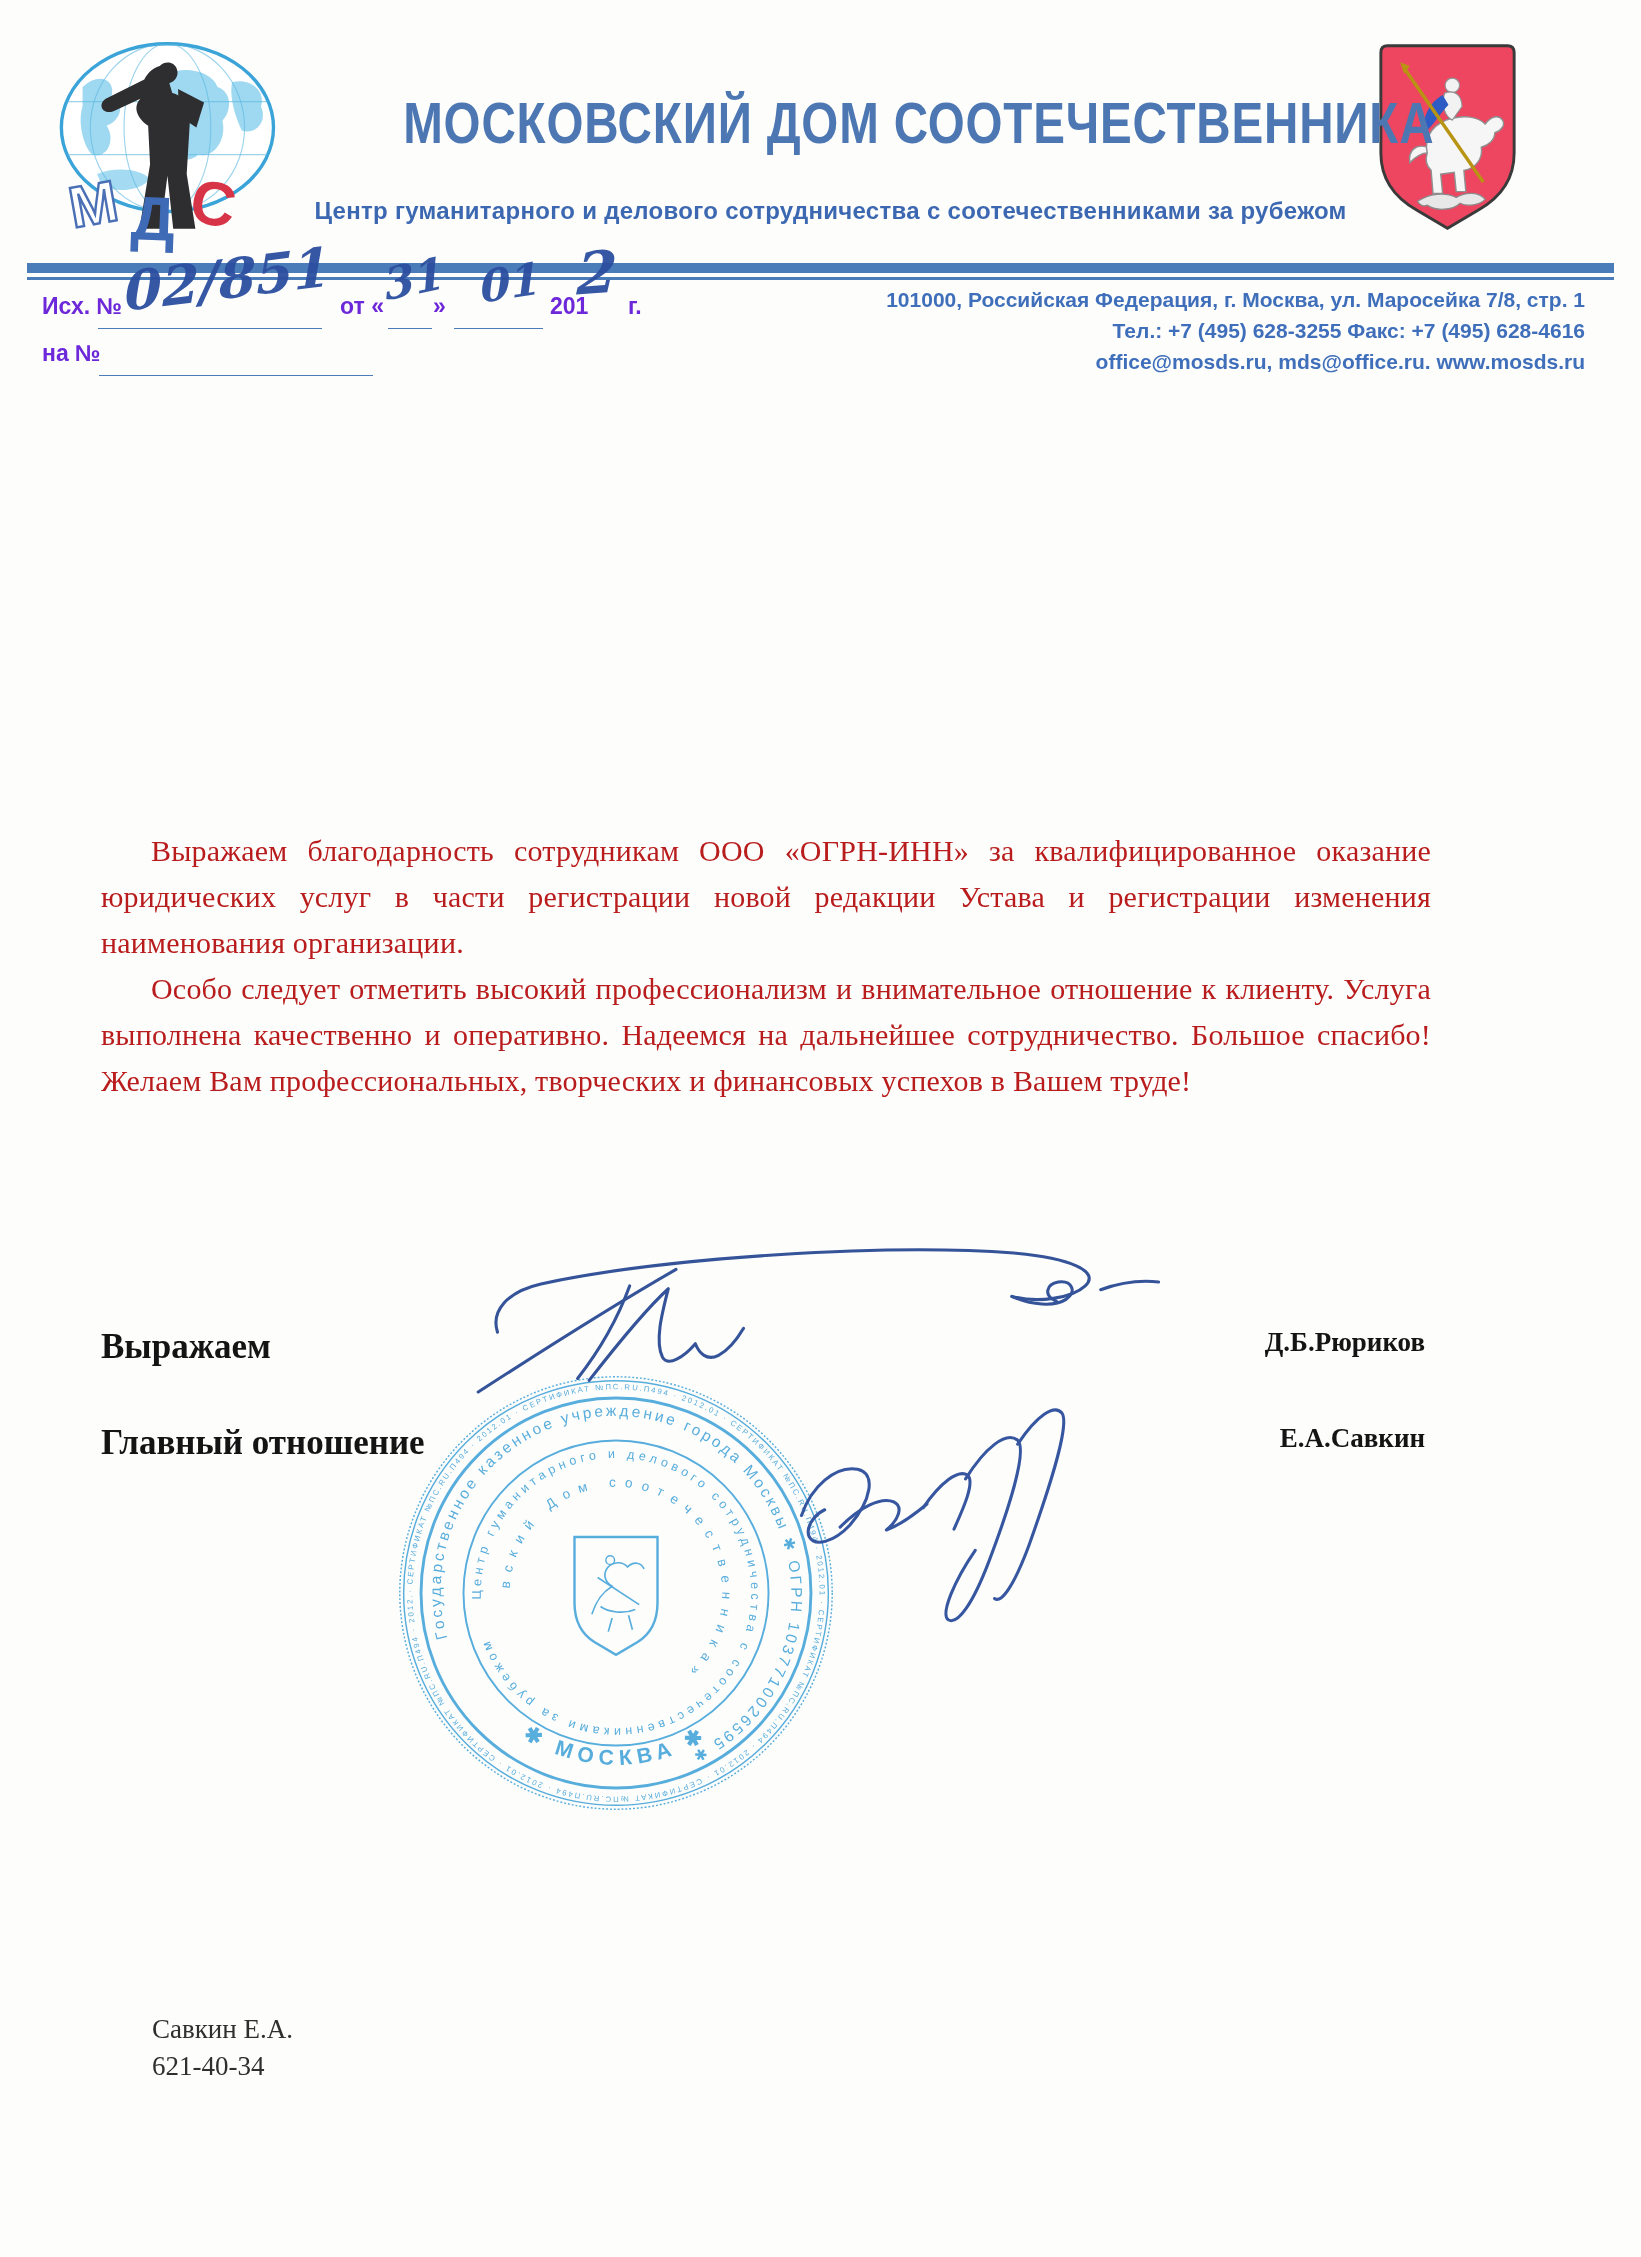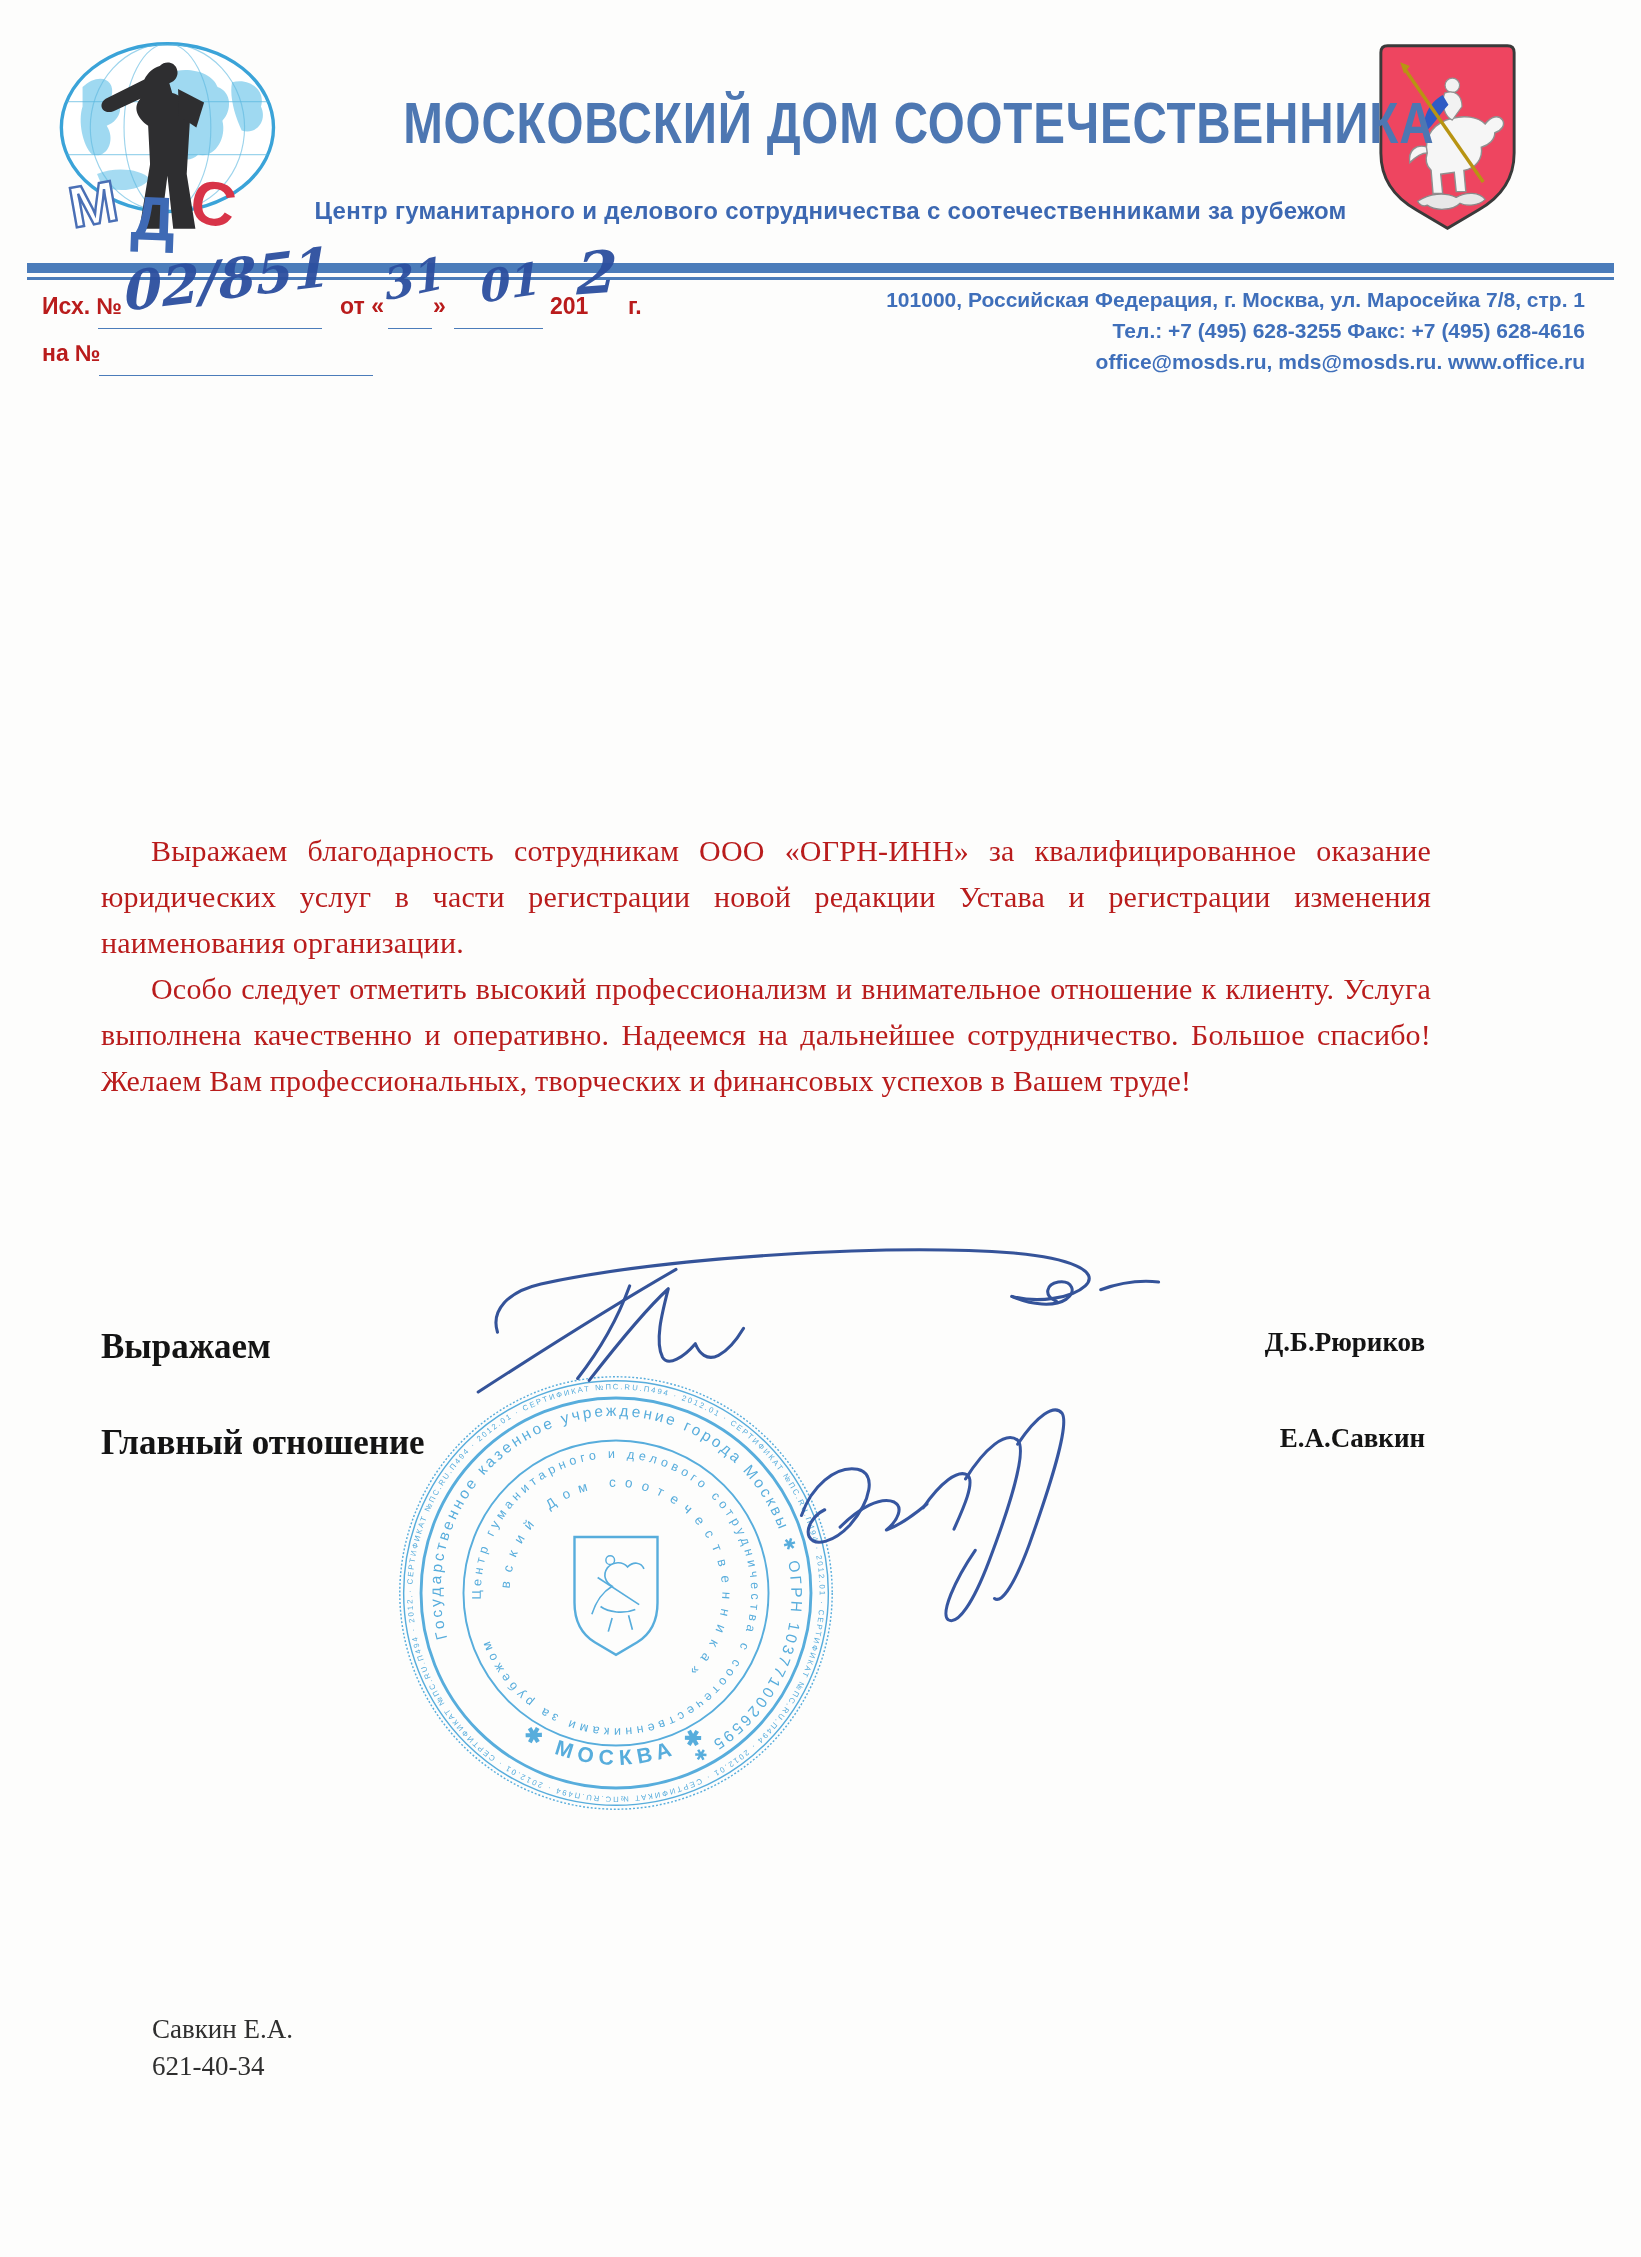--- a/index.html
+++ b/index.html
@@ -12,21 +12,21 @@
   .org-type{top:44px;font-weight:bold;font-size:30px;letter-spacing:0.5px;}
   .org-name-wrap{top:89px;}
   .org-name{display:inline-block;font-weight:bold;font-size:58px;letter-spacing:1px;
             color:#4d77b2;transform:scaleX(0.82);transform-origin:center;white-space:nowrap;}
   .org-subtitle{top:197px;font-weight:bold;font-size:24px;color:#3c68b2;letter-spacing:0.3px;}
 
   .rule-thick{left:27px;right:27px;top:263px;height:9.7px;background:#4b7cba;}
   .rule-thin{left:27px;right:27px;top:277px;height:2.9px;background:#4b7cba;}
 
   
-  .ref{color:#b91c1c;font-weight:bold;font-size:23px;white-space:nowrap;}
+  .ref{color:#6d28d9;font-weight:bold;font-size:23px;white-space:nowrap;}
   .uline{border-bottom:1.9px solid #4b7cba;height:1.9px;}
   .hw{font-family:"DejaVu Serif",serif;font-style:italic;font-weight:bold;color:#2c4f9f;
       white-space:nowrap;opacity:.95;}
   .contacts{right:56px;top:284px;width:734px;text-align:right;color:#3f6fba;
             font-weight:bold;font-size:21px;line-height:31px;}
 
   
   .body-text{left:101px;top:828px;width:1330px;color:#b91c1c;
              font-family:"Liberation Serif",serif;font-size:30px;line-height:46px;
              text-align:justify;letter-spacing:0.2px;}
@@ -114,21 +114,21 @@
   <span class="abs ref" style="left:550px;top:293px;">201</span>
   <span class="abs hw" style="left:577px;top:239px;font-size:58px;transform:rotate(-4deg) skewX(-6deg);">2</span>
   <span class="abs ref" style="left:628px;top:293px;">г.</span>
 
   <span class="abs ref" style="left:42px;top:340px;">на №</span>
   <div class="abs uline" style="left:99px;top:373px;width:274px;"></div>
 
   <div class="abs contacts">
     <div>101000, Российская Федерация, г. Москва, ул. Маросейка 7/8, стр. 1</div>
     <div>Тел.: +7 (495) 628-3255 Факс: +7 (495) 628-4616</div>
-    <div>office@mosds.ru, mds@mosds.ru.   www.office.ru</div>
+    <div>office@mosds.ru, mds@office.ru.   www.mosds.ru</div>
   </div>
 
   <div class="abs body-text">
     <p>Выражаем благодарность сотрудникам ООО «ОГРН-ИНН» за квалифицированное оказание юридических услуг в части регистрации новой редакции Устава и регистрации изменения наименования организации.</p>
     <p>Особо следует отметить высокий профессионализм и внимательное отношение к клиенту. Услуга выполнена качественно и оперативно. Надеемся на дальнейшее сотрудничество. Большое спасибо! Желаем Вам профессиональных, творческих и финансовых успехов в Вашем труде!</p>
   </div>
 
   <div class="abs" style="left:394px;top:1371px;width:444px;height:444px;opacity:0.88;">
     <svg width="444" height="444" viewBox="0 0 460 460">
       <g fill="none" stroke="#41a2d8">

